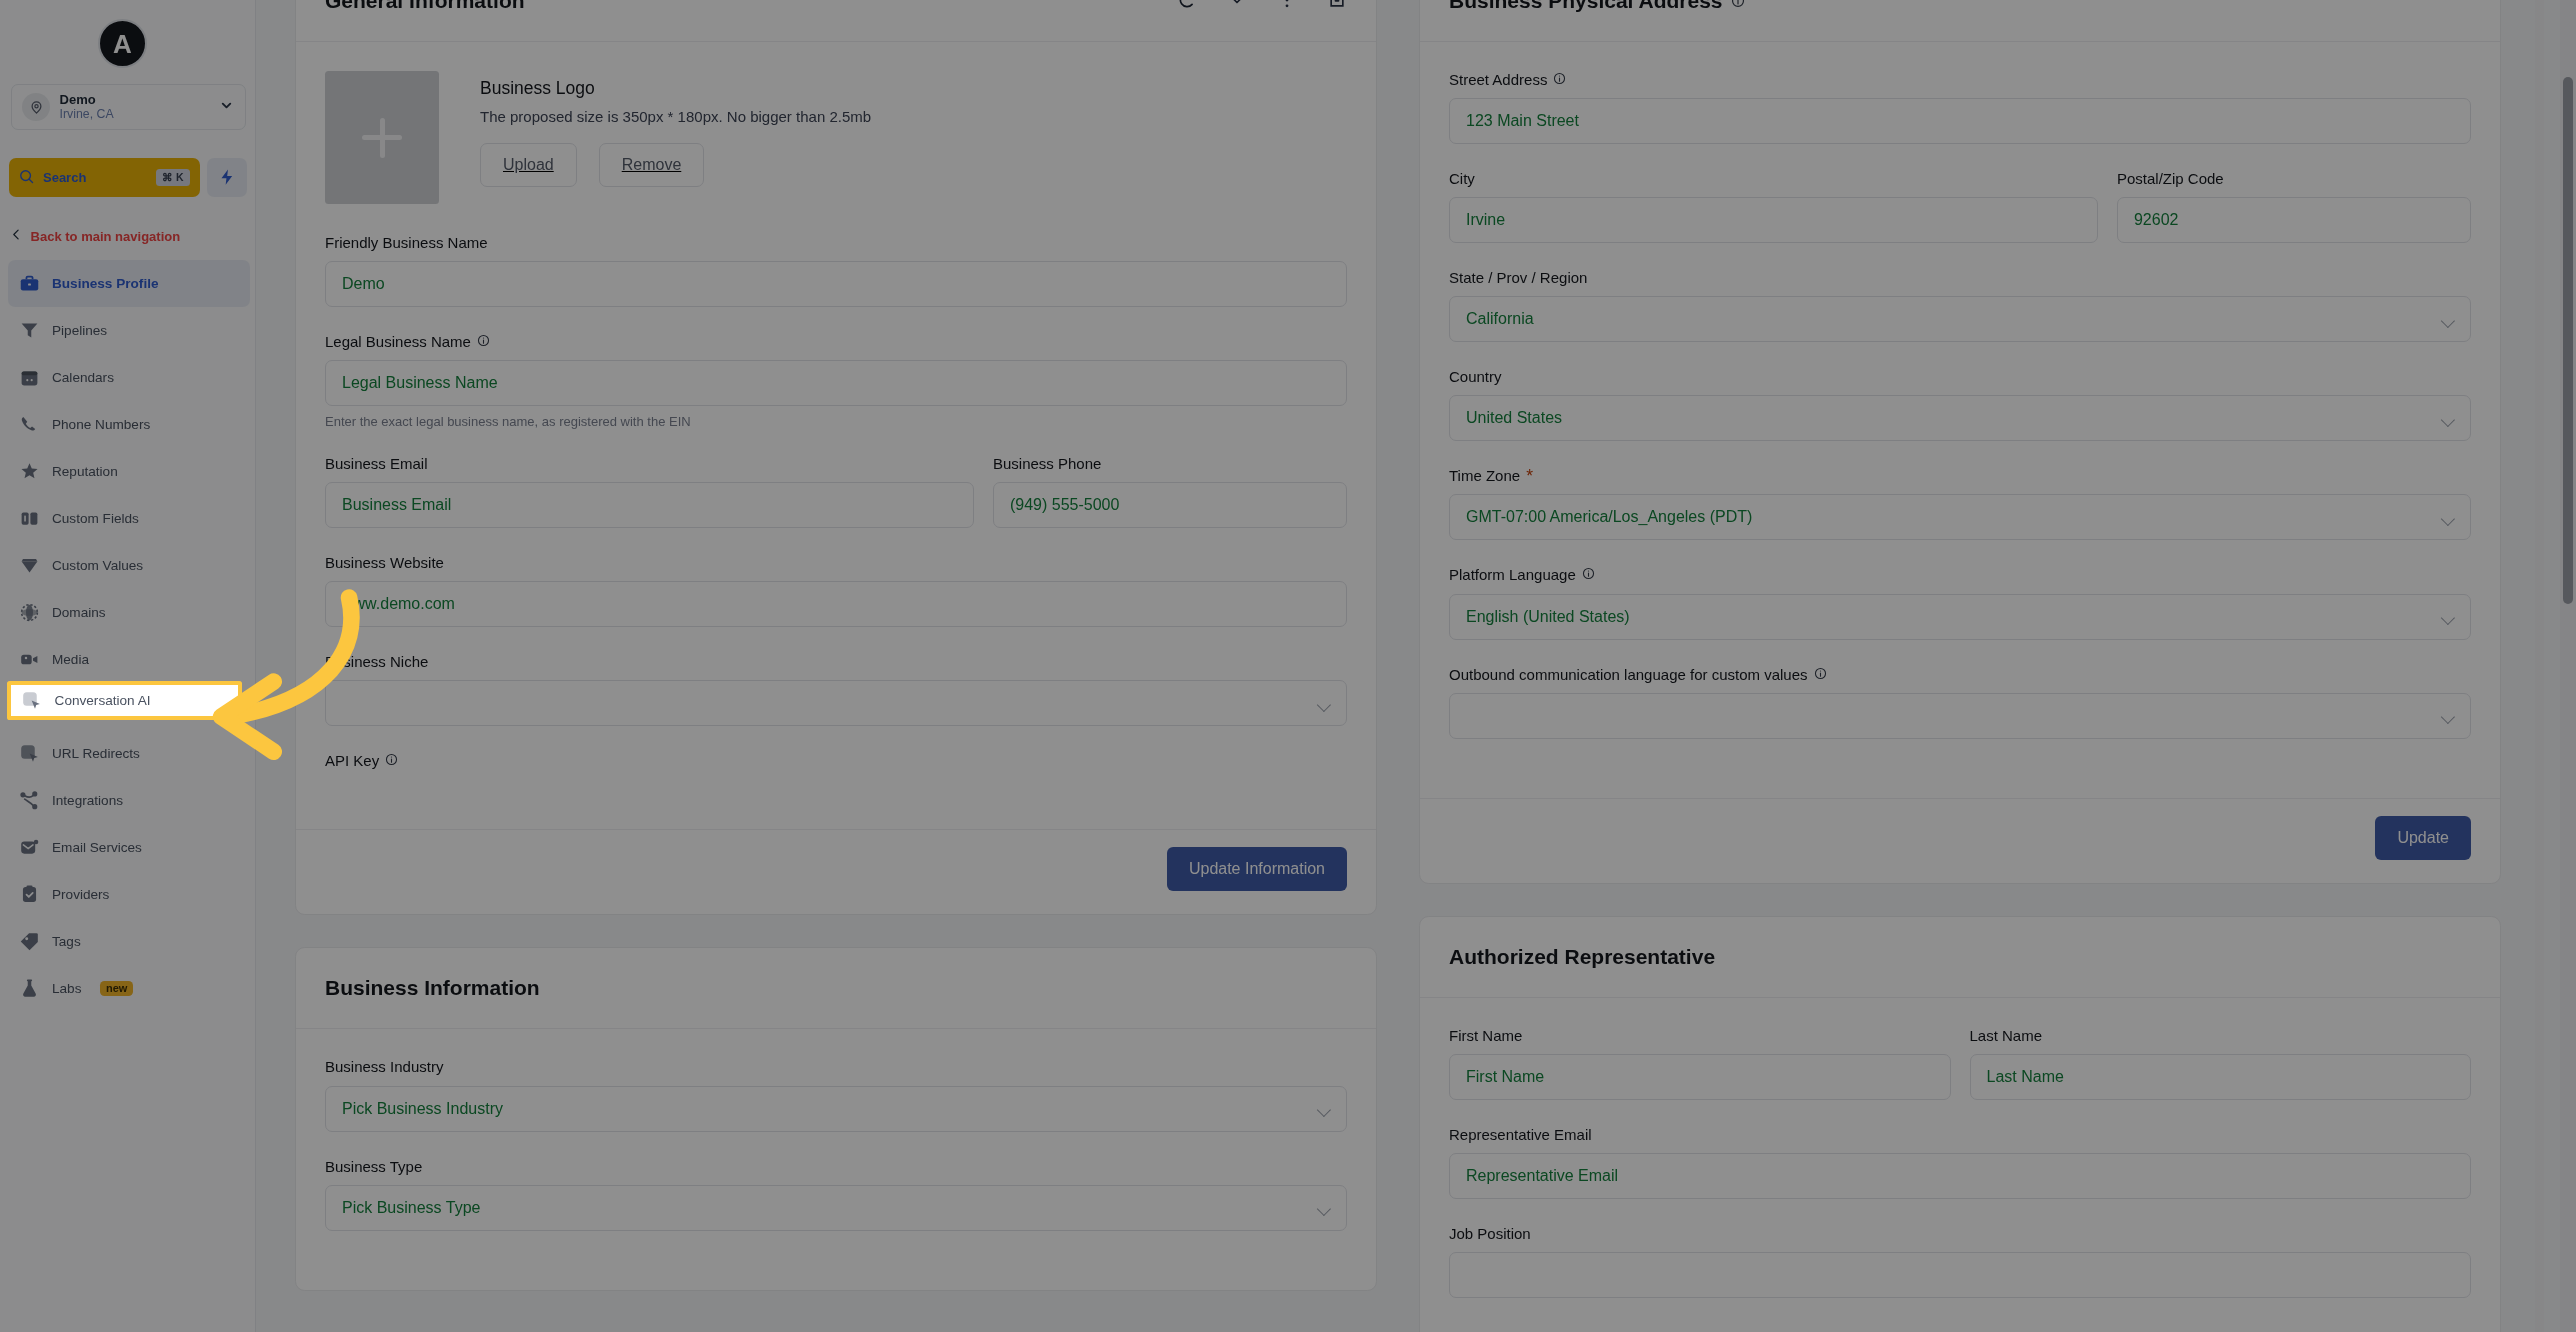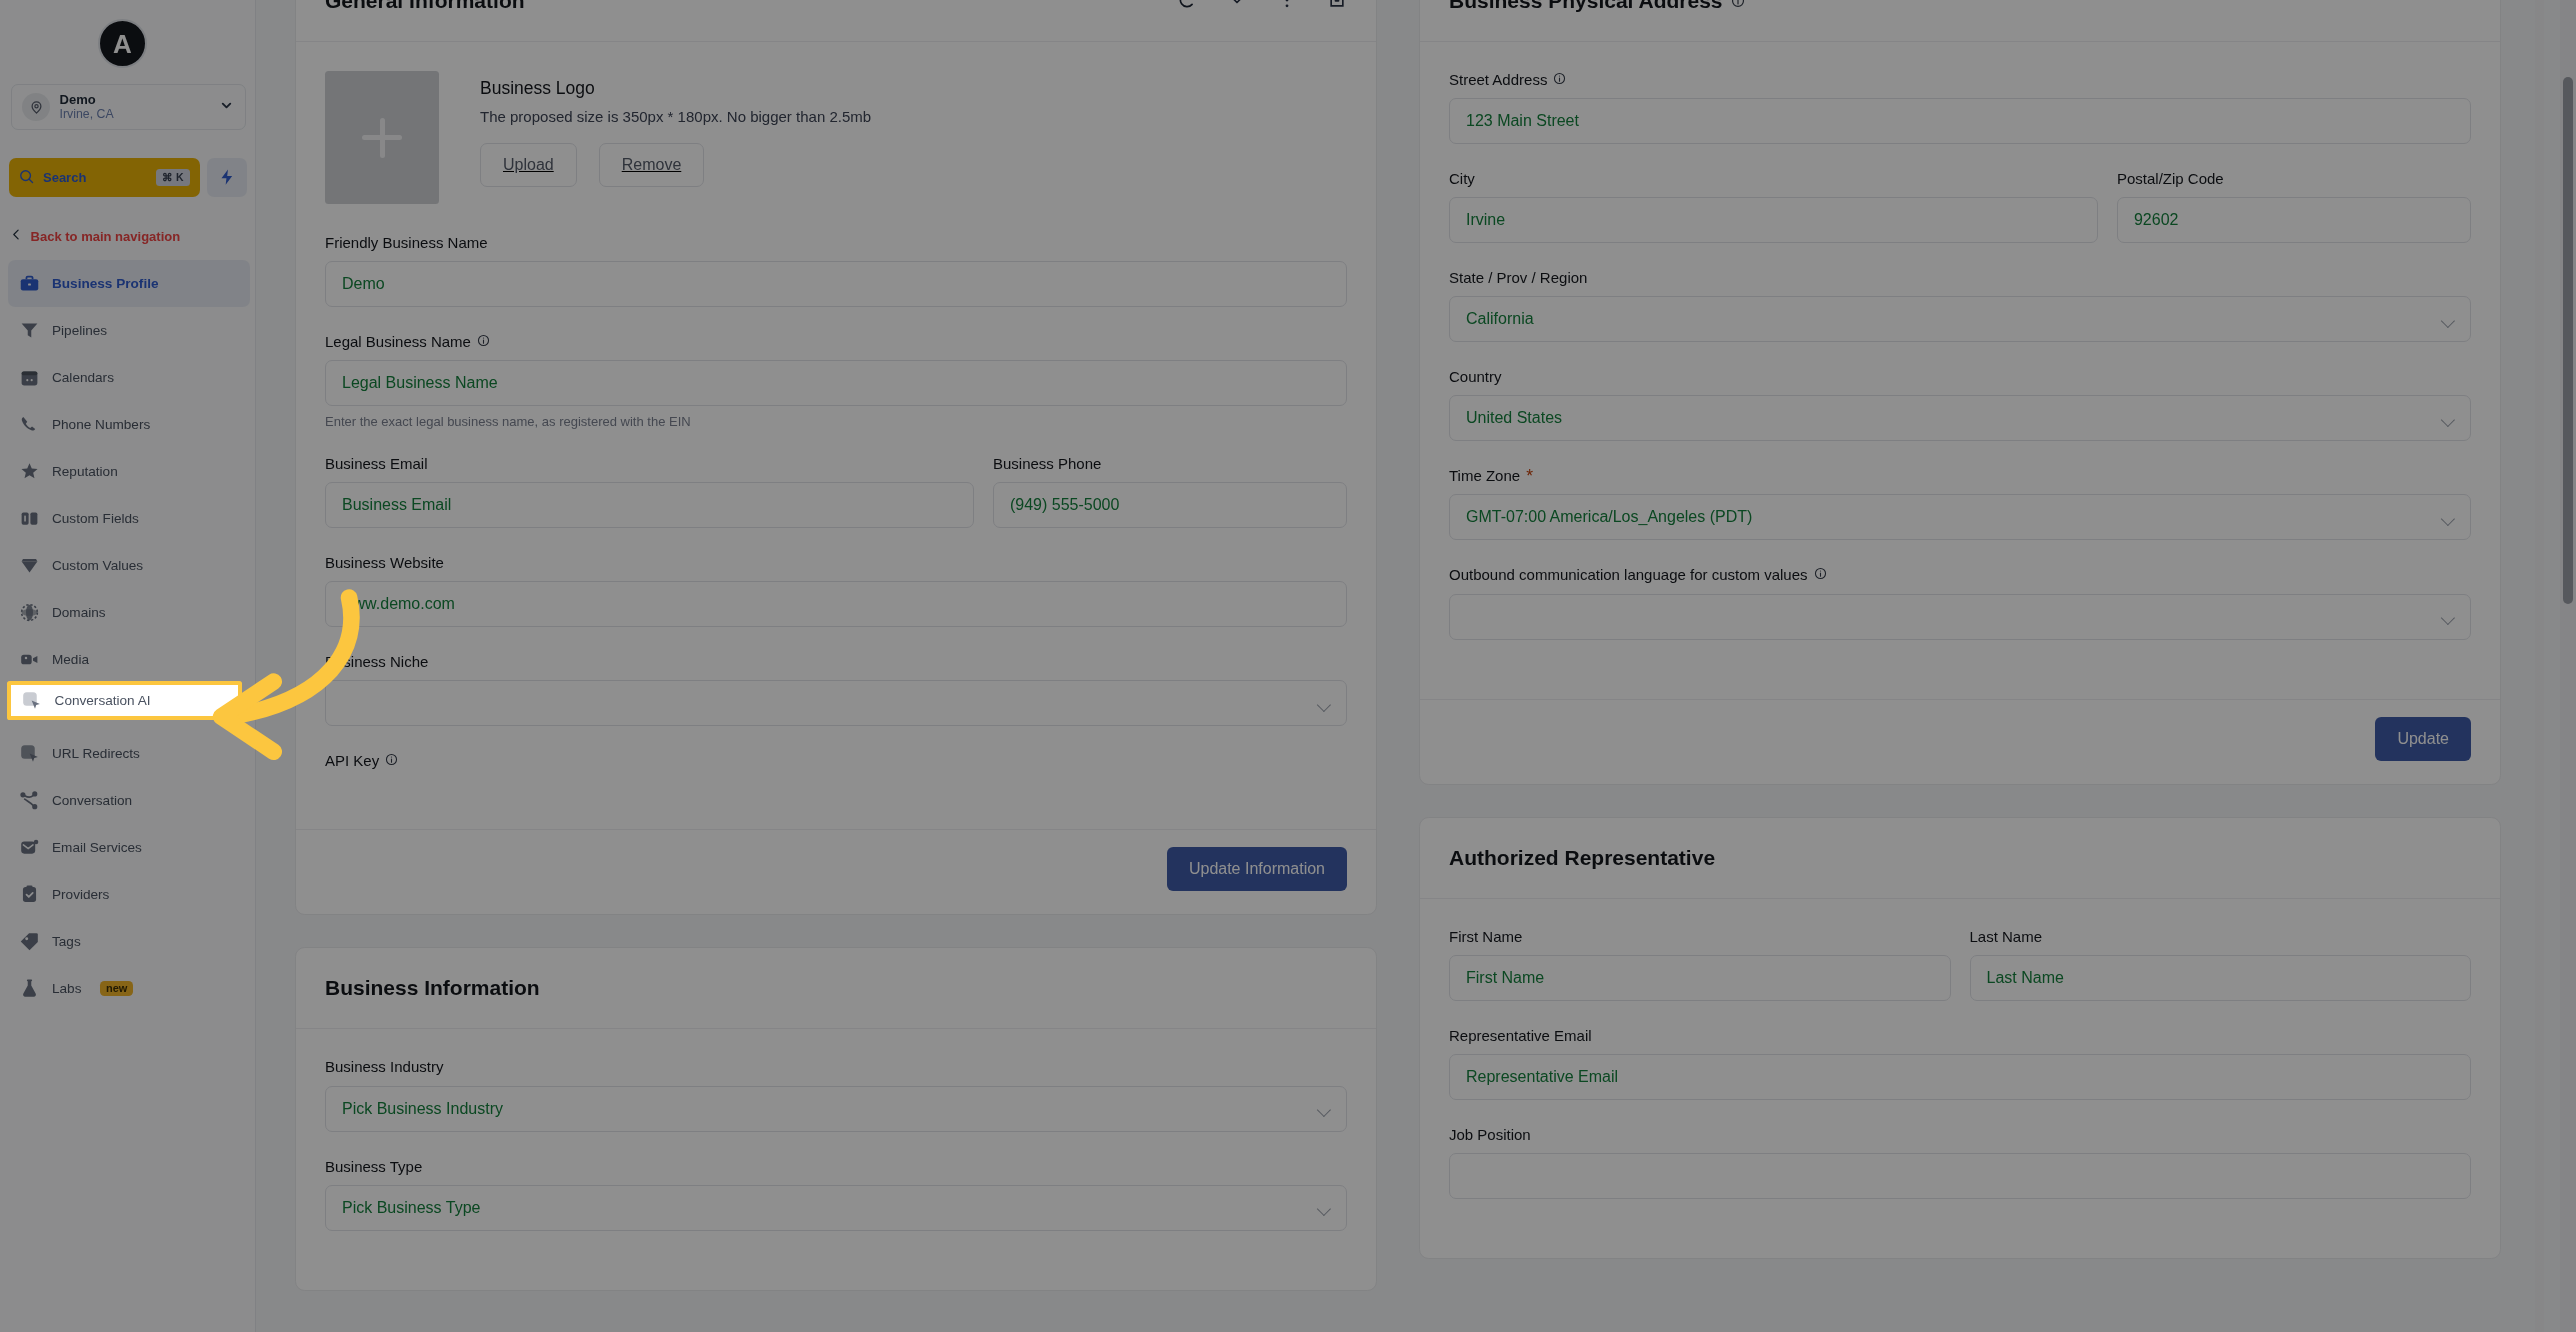--- a/index.html
+++ b/index.html
@@ -518,21 +518,21 @@
         </div>
         <div class="nav-item">
           <span class="nav-ico">
             <svg width="21" height="21" viewBox="0 0 24 24" fill="none" stroke="currentColor" stroke-width="1.9">
               <circle cx="4.5" cy="5.5" r="2" fill="currentColor"></circle>
               <circle cx="18" cy="4.5" r="2" fill="currentColor"></circle>
               <circle cx="18" cy="19" r="2" fill="currentColor"></circle>
               <path d="M6.5 6.5C10 8.5 13 9 16 6.5M6.5 10.5C10 13 14 15 16.5 18" stroke-linecap="round"></path>
             </svg>
           </span>
-          <span class="nav-lbl">Conversation</span>
+          <span class="nav-lbl">Integrations</span>
         </div>
         <div class="nav-item">
           <span class="nav-ico">
             <svg width="21" height="21" viewBox="0 0 24 24" fill="currentColor">
               <rect x="2.5" y="5" width="16" height="14" rx="3.5"></rect>
               <path d="M5 9l5.5 4.2L16 9" fill="none" stroke="#f9fafb" stroke-width="1.8" stroke-linecap="round"></path>
               <circle cx="19.5" cy="5.8" r="2.6"></circle>
             </svg>
           </span>
           <span class="nav-lbl">Email Services</span>
@@ -751,20 +751,33 @@
             </div>
 
             <div class="fg">
               <div class="lbl">
                 <span>Time Zone</span>
                 <span class="req">*</span>
               </div>
               <div class="ctl sel">GMT-07:00 America/Los_Angeles (PDT)</div>
             </div>
 
+            <div class="fg">
+              <div class="lbl">
+                <span>Platform Language</span>
+                <span>
+                  <svg width="13" height="13" viewBox="0 0 24 24" fill="none" stroke="#353c49" stroke-width="2">
+                      <circle cx="12" cy="12" r="9.3"></circle>
+                      <line x1="12" y1="11" x2="12" y2="17" stroke-linecap="round"></line>
+                      <circle cx="12" cy="7.4" r="1.1" fill="#353c49" stroke="none"></circle>
+                    </svg>
+                </span>
+              </div>
+              <div class="ctl sel">English (United States)</div>
+            </div>
 
             <div class="fg">
               <div class="lbl">
                 <span>Outbound communication language for custom values</span>
                 <span>
                   <svg width="13" height="13" viewBox="0 0 24 24" fill="none" stroke="#353c49" stroke-width="2">
                       <circle cx="12" cy="12" r="9.3"></circle>
                       <line x1="12" y1="11" x2="12" y2="17" stroke-linecap="round"></line>
                       <circle cx="12" cy="7.4" r="1.1" fill="#353c49" stroke="none"></circle>
                     </svg>

